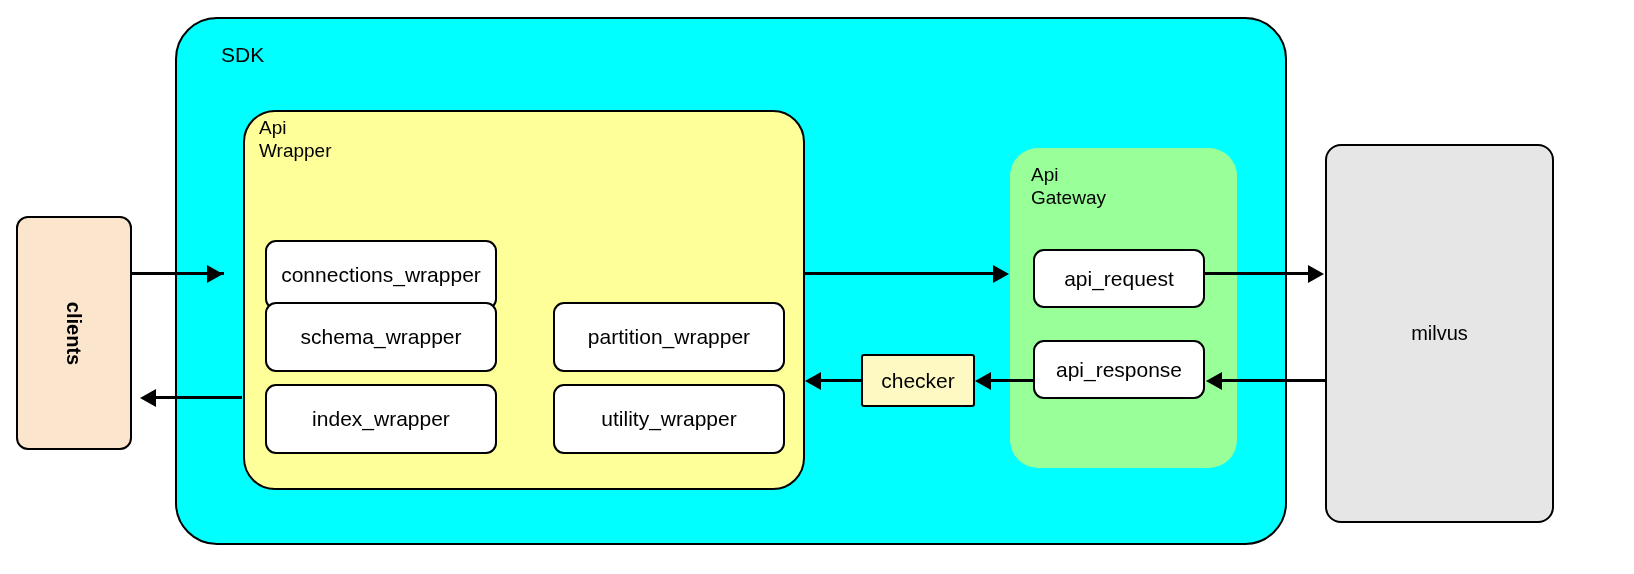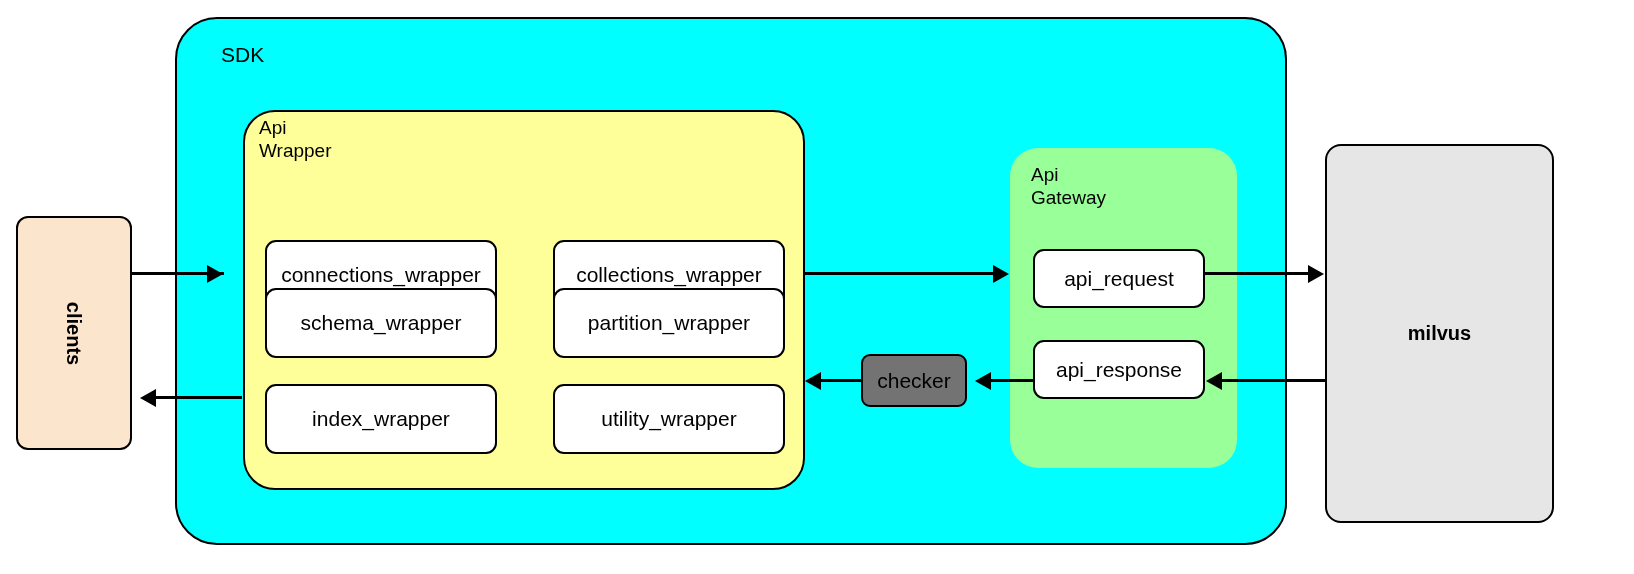--- a/index.html
+++ b/index.html
@@ -90,21 +90,21 @@
     background: #ffffff;
     border-radius: 11px;
     width: 232px;
     height: 70px;
     font-size: 21px;
     color: #000000;
   }
   .wrapper-col-a { left: 265px; }
   .wrapper-col-b { left: 553px; }
   .wrapper-row-1 { top: 192px; margin-top: 48px; }
-  .wrapper-row-2 { top: 288px; }
+  .wrapper-row-2 { top: 302px; }
   .wrapper-row-3 { top: 384px; }
 
   
   #api-gateway-box {
     left: 1010px;
     top: 148px;
     width: 227px;
     height: 320px;
     background: #99ff99;
     border: none;
@@ -125,39 +125,39 @@
     font-size: 21px;
     color: #000000;
   }
   #api-request-box { top: 249px; }
   #api-response-box { top: 340px; }
 
   
   #checker-box {
     left: 861px;
     top: 354px;
-    width: 106px;
+    width: 114px;
     height: 53px;
-    background: #737373;
-    border-radius: 9px;
+    background: #fef9c3;
+    border-radius: 3px;
     font-size: 21px;
   }
 
   
   #milvus-box {
     left: 1325px;
     top: 144px;
     width: 229px;
     height: 379px;
     background: #e6e6e6;
     border-radius: 16px;
   }
   #milvus-label {
     font-size: 20px;
-    font-weight: bold;
+    font-weight: normal;
     color: #000000;
   }
 
   
   .arrow {
     position: absolute;
     height: 3px;
     background: #000000;
   }
   .arrow-head {
@@ -214,23 +214,20 @@
   <div class="box" id="sdk-box"></div>
   <div class="container-label" id="sdk-label">SDK</div>
 
   <div class="box" id="api-wrapper-box"></div>
   <div class="container-label" id="api-wrapper-label">Api
 Wrapper</div>
 
   <div class="box wrapper-item wrapper-col-a wrapper-row-1">
     <span>connections_wrapper</span>
   </div>
-  <div class="box wrapper-item wrapper-col-b wrapper-row-1">
-    <span>collections_wrapper</span>
-  </div>
   <div class="box wrapper-item wrapper-col-a wrapper-row-2">
     <span>schema_wrapper</span>
   </div>
   <div class="box wrapper-item wrapper-col-b wrapper-row-2">
     <span>partition_wrapper</span>
   </div>
   <div class="box wrapper-item wrapper-col-a wrapper-row-3">
     <span>index_wrapper</span>
   </div>
   <div class="box wrapper-item wrapper-col-b wrapper-row-3">

